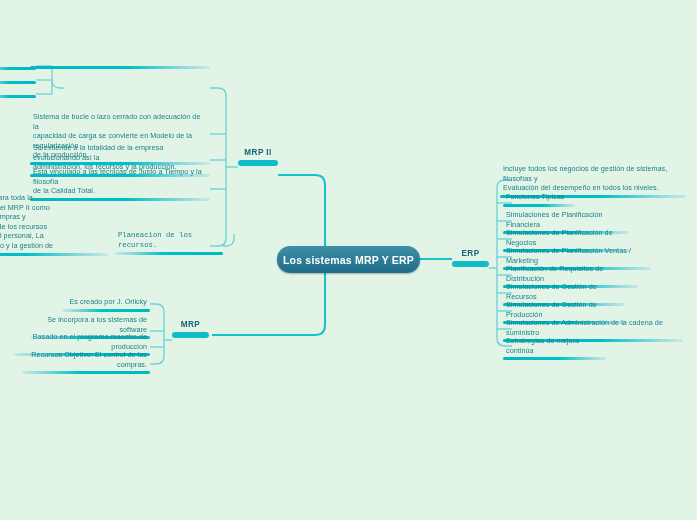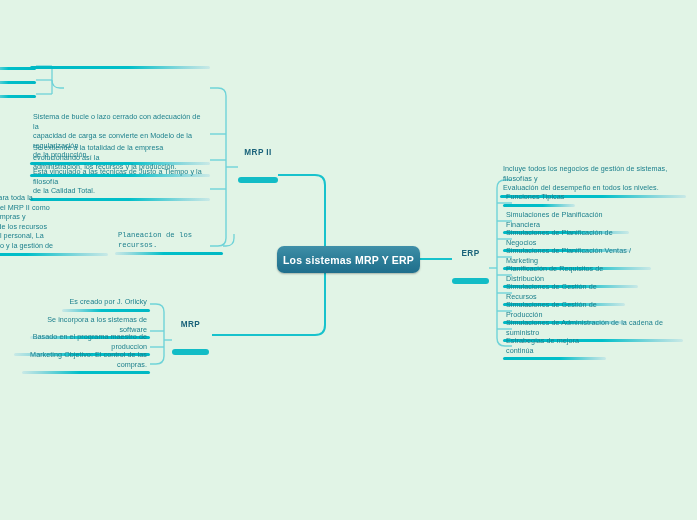--- a/index.html
+++ b/index.html
@@ -48,21 +48,21 @@
     background: linear-gradient(to left, #00b8c4 0%, #00bfc9 55%, #8fd9dd 85%, #c9e9e6 100%);
   }
 
   
   #central-node {
     position: absolute;
     left: 277px;
     top: 246px;
     width: 143px;
     height: 27px;
-    border-radius: 7px;
+    border-radius: 13px;
     background: linear-gradient(to bottom, #3f8fa8 0%, #2e7f99 45%, #1f6e8c 100%);
     box-shadow: 0 1px 2px rgba(0,0,0,0.28);
     display: flex;
     align-items: center;
     justify-content: center;
   }
   #central-node .ctext {
     color: #ffffff;
     font-size: 10.5px;
     font-weight: bold;
@@ -74,21 +74,21 @@
   .branch-node {
     position: absolute;
     text-align: center;
   }
   .branch-node .btext {
     color: #19627a;
     font-size: 8.2px;
     font-weight: bold;
     letter-spacing: 0.4px;
     display: block;
-    padding-bottom: 20px;
+    padding-bottom: 3px;
     white-space: nowrap;
   }
   .branch-node .bbar {
     display: block;
     height: 6px;
     border-radius: 3px;
     background: #12bcc6;
   }
 
   
@@ -273,17 +273,17 @@
   </div>
   <div class="node rtl" style="left:30px; top:315px; width:120px;">
     <span class="label">Se incorpora a los sistemas de software</span>
     <span class="bar rev"></span>
   </div>
   <div class="node rtl" style="left:14px; top:332px; width:136px;">
     <span class="label">Basado en el programa maestro de produccion</span>
     <span class="bar rev"></span>
   </div>
   <div class="node rtl" style="left:22px; top:350px; width:128px;">
-    <span class="label">Marketing Objetivo: El control de las compras.</span>
+    <span class="label">Recursos Objetivo: El control de las compras.</span>
     <span class="bar rev"></span>
   </div>
 
 </div>
 
 </body></html>

